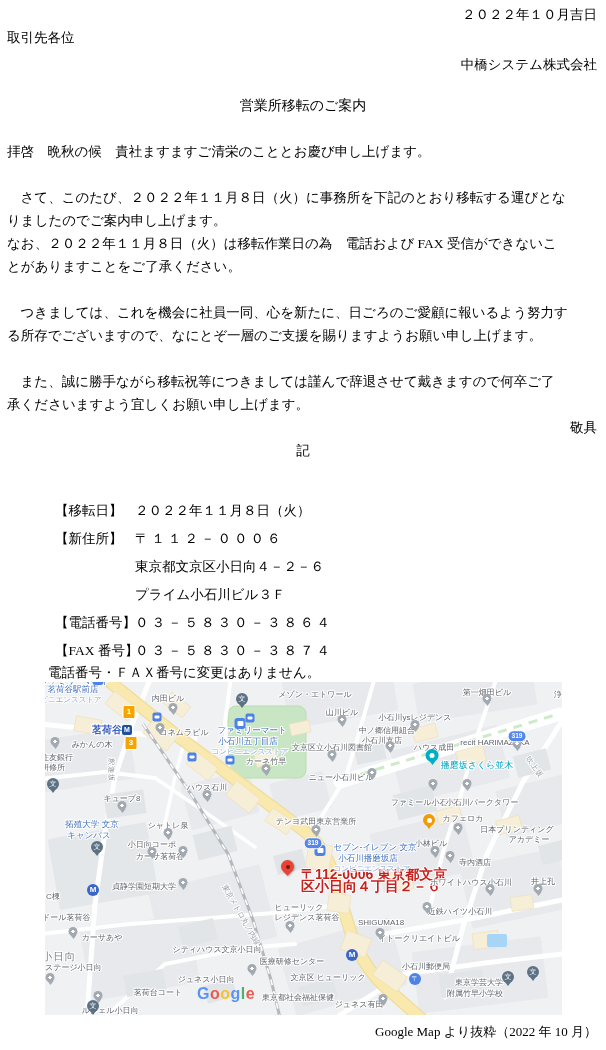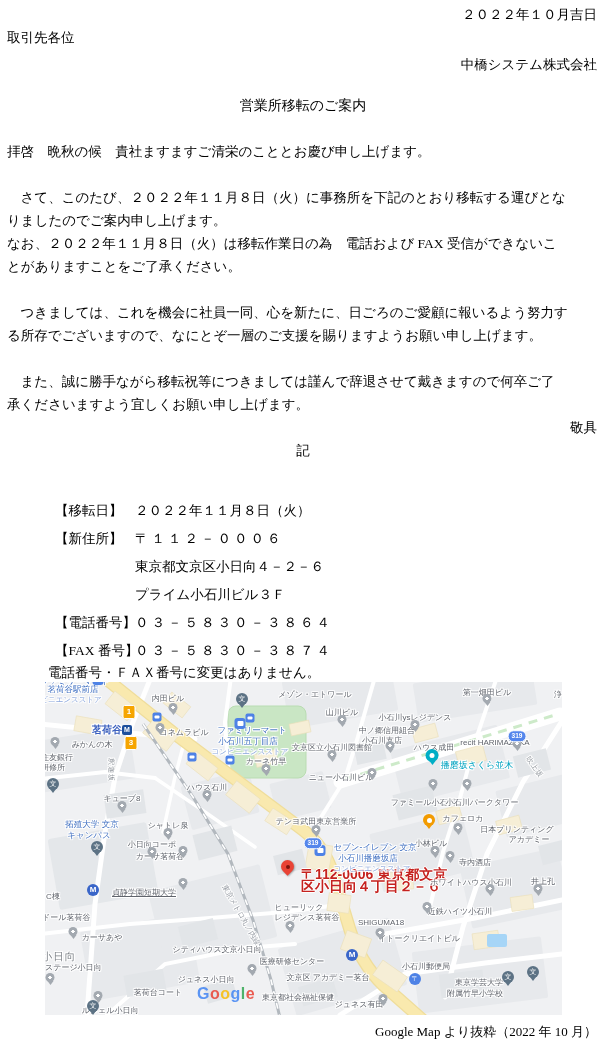--- a/index.html
+++ b/index.html
@@ -248,37 +248,37 @@
         <div class="lbl g" style="left: 484px; top: 158px;">アカデミー</div>
         <div class="lbl g" style="left: 386px; top: 162px;">小林ビル</div>
         <div class="lbl g" style="left: 107px; top: 163px;">小日向コーポ</div>
         <div class="lbl b" style="left: 330px; top: 165px;">セブン-イレブン 文京</div>
         <div class="lbl g" style="left: 115px; top: 175px;">カーサ茗荷谷</div>
         <div class="lbl b" style="left: 323px; top: 176px;">小石川播磨坂店</div>
         <div class="lbl g" style="left: 430px; top: 181px;">寺内酒店</div>
         <div class="lbl bs" style="left: 327px; top: 187px;">コンビニエンスストア</div>
         <div class="lbl g" style="left: 426px; top: 201px;">ホワイトハウス小石川</div>
         <div class="lbl g" style="left: 498px; top: 200px;">井上孔</div>
-        <div class="lbl g" style="left: 99px; top: 211px; text-decoration: underline;">貞静学園短期大学</div>
+        <div class="lbl g" style="left: 99px; top: 205px;">貞静学園短期大学</div>
         <div class="lbl g" style="left: 8px; top: 215px;">C棟</div>
         <div class="lbl g" style="left: 415px; top: 230px;">近鉄ハイツ小石川</div>
         <div class="lbl rail" style="left: 196px; top: 233px; transform: translate(-50%, -50%) rotate(60deg);">東京メトロ丸ノ内線</div>
         <div class="lbl g" style="left: 254px; top: 226px;">ヒューリック</div>
         <div class="lbl g" style="left: 262px; top: 236px;">レジデンス茗荷谷</div>
         <div class="lbl g" style="left: 13px; top: 236px;">ランドール茗荷谷</div>
         <div class="lbl g" style="left: 336px; top: 241px;">SHIGUMA18</div>
         <div class="lbl g" style="left: 57px; top: 256px;">カーサあや</div>
         <div class="lbl g" style="left: 374px; top: 257px;">イトークリエイトビル</div>
         <div class="lbl g" style="left: 172px; top: 268px;">シティハウス文京小日向</div>
         <div class="lbl g" style="left: 253px; top: 270px; margin-top: 46px;">東京都社会福祉保健</div>
         <div class="lbl area" style="left: 14px; top: 274px;">小日向</div>
         <div class="lbl g" style="left: 247px; top: 280px;">医療研修センター</div>
         <div class="lbl g" style="left: 381px; top: 285px;">小石川郵便局</div>
         <div class="lbl g" style="left: 16px; top: 286px;">メトロステージ小日向</div>
-        <div class="lbl g" style="left: 283px; top: 296px;">文京区 アカデミー茗台</div>
+        <div class="lbl g" style="left: 283px; top: 296px;">文京区 ヒューリック</div>
         <div class="lbl g" style="left: 161px; top: 298px;">ジュネス小日向</div>
         <div class="lbl g" style="left: 434px; top: 301px;">東京学芸大学</div>
         <div class="lbl g" style="left: 113px; top: 311px;">茗荷台コート</div>
         <div class="lbl g" style="left: 430px; top: 312px;">附属竹早小学校</div>
         <div class="lbl g" style="left: 314px; top: 323px;">ジュネス有田</div>
         <div class="lbl g" style="left: 65px; top: 329px;">ルシェル小日向</div>
         <div class="pin p-poi" style="left: 128px; top: 30px;"></div>
         <div class="pin p-poi" style="left: 115px; top: 50px;"></div>
         <div class="pin p-poi" style="left: 10px; top: 64px;"></div>
         <div class="pin p-poi" style="left: 297px; top: 42px;"></div>

